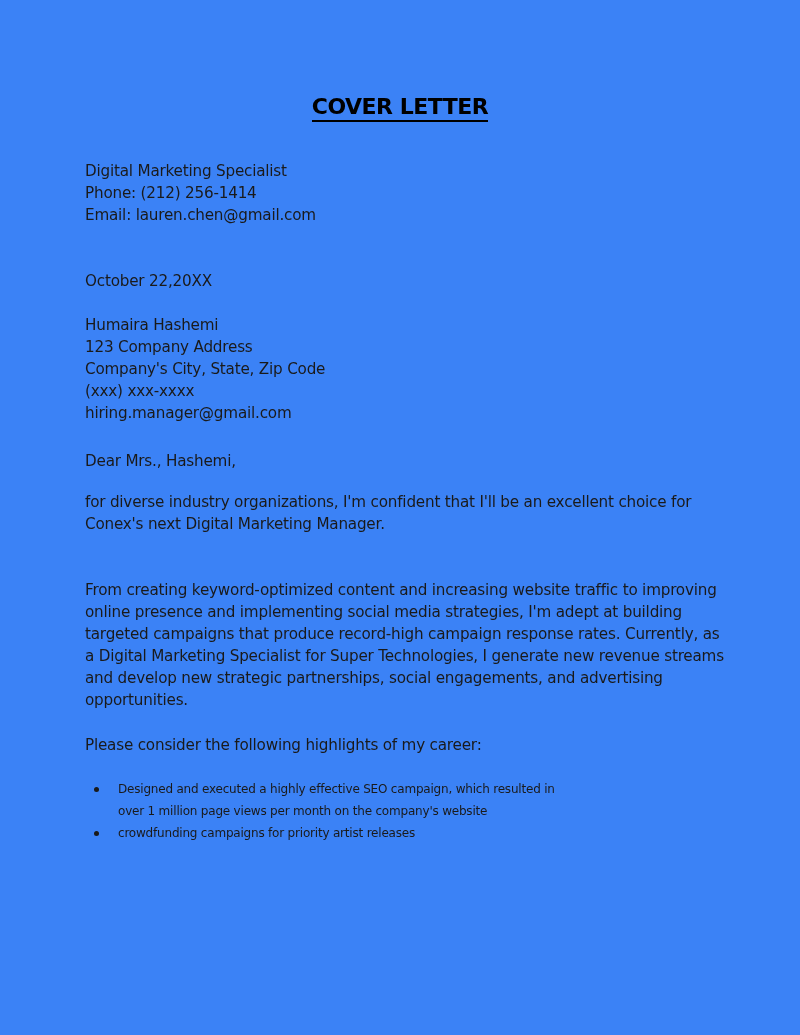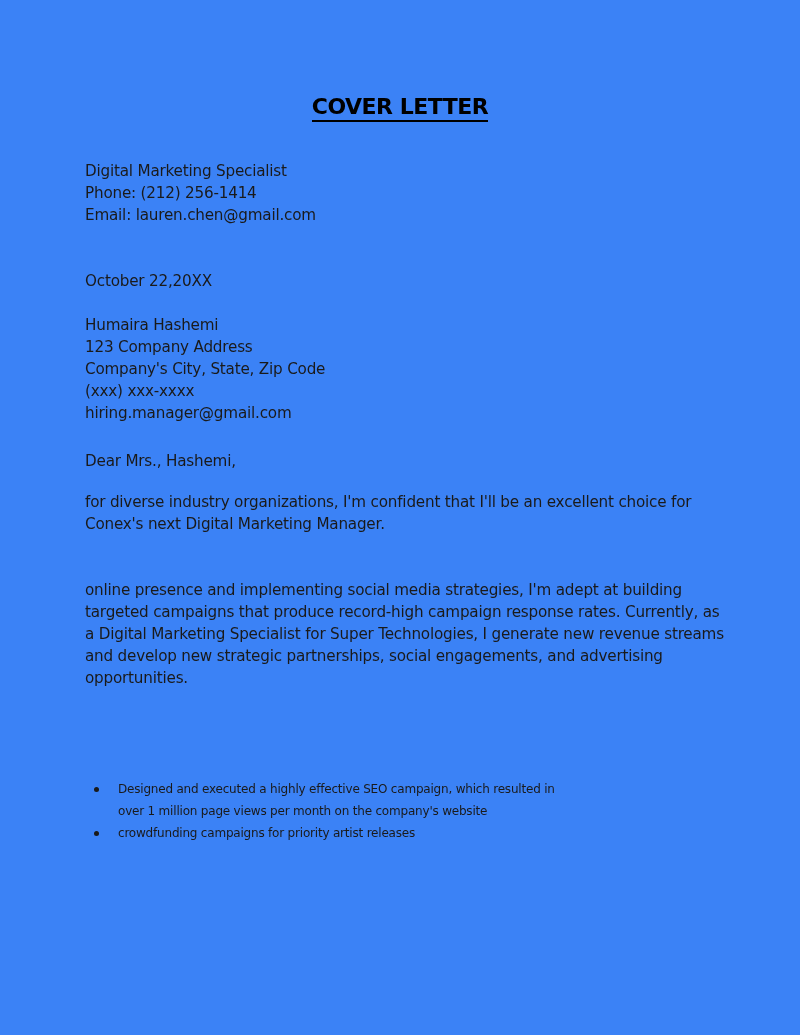--- a/index.html
+++ b/index.html
@@ -118,27 +118,31 @@
   <div class="body-text block-salutation">
     <span class="line">Dear Mrs., Hashemi,</span>
   </div>
 
   <div class="body-text block-para1">
     <span class="line">for diverse industry organizations, I'm confident that I'll be an excellent choice for</span>
     <span class="line">Conex's next Digital Marketing Manager.</span>
   </div>
 
   <div class="body-text block-para2">
+    <span class="line">From creating keyword-optimized content and increasing website traffic to improving</span>
     <span class="line">online presence and implementing social media strategies, I'm adept at building</span>
     <span class="line">targeted campaigns that produce record-high campaign response rates. Currently, as</span>
     <span class="line">a Digital Marketing Specialist for Super Technologies, I generate new revenue streams</span>
     <span class="line">and develop new strategic partnerships, social engagements, and advertising</span>
     <span class="line">opportunities.</span>
   </div>
 
+  <div class="body-text block-para3">
+    <span class="line">Please consider the following highlights of my career:</span>
+  </div>
 
   <ul class="bullets">
     <li>
       <span class="bullet-dot"></span>
       <span class="line">Designed and executed a highly effective SEO campaign, which resulted in</span>
       <span class="line">over 1 million page views per month on the company's website</span>
     </li>
     <li>
       <span class="bullet-dot"></span>
       <span class="line">crowdfunding campaigns for priority artist releases</span>

